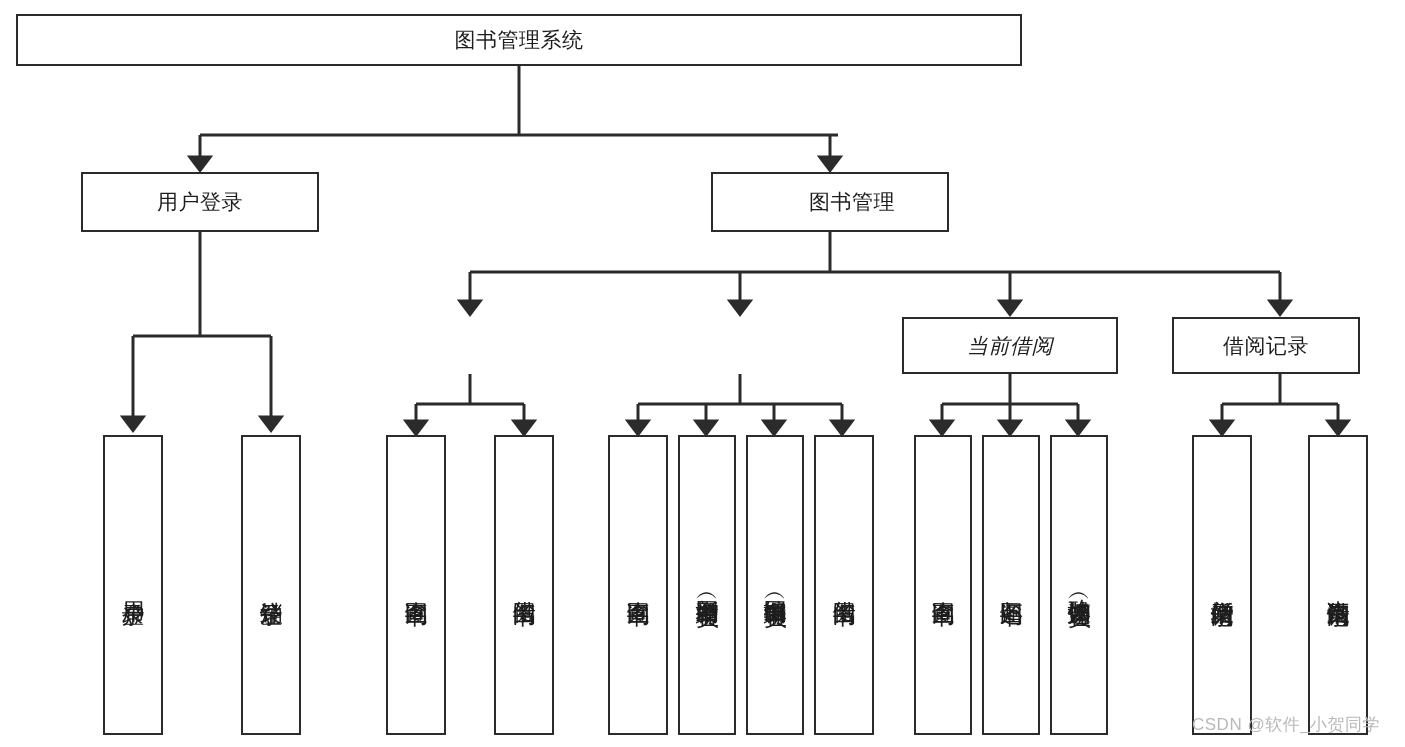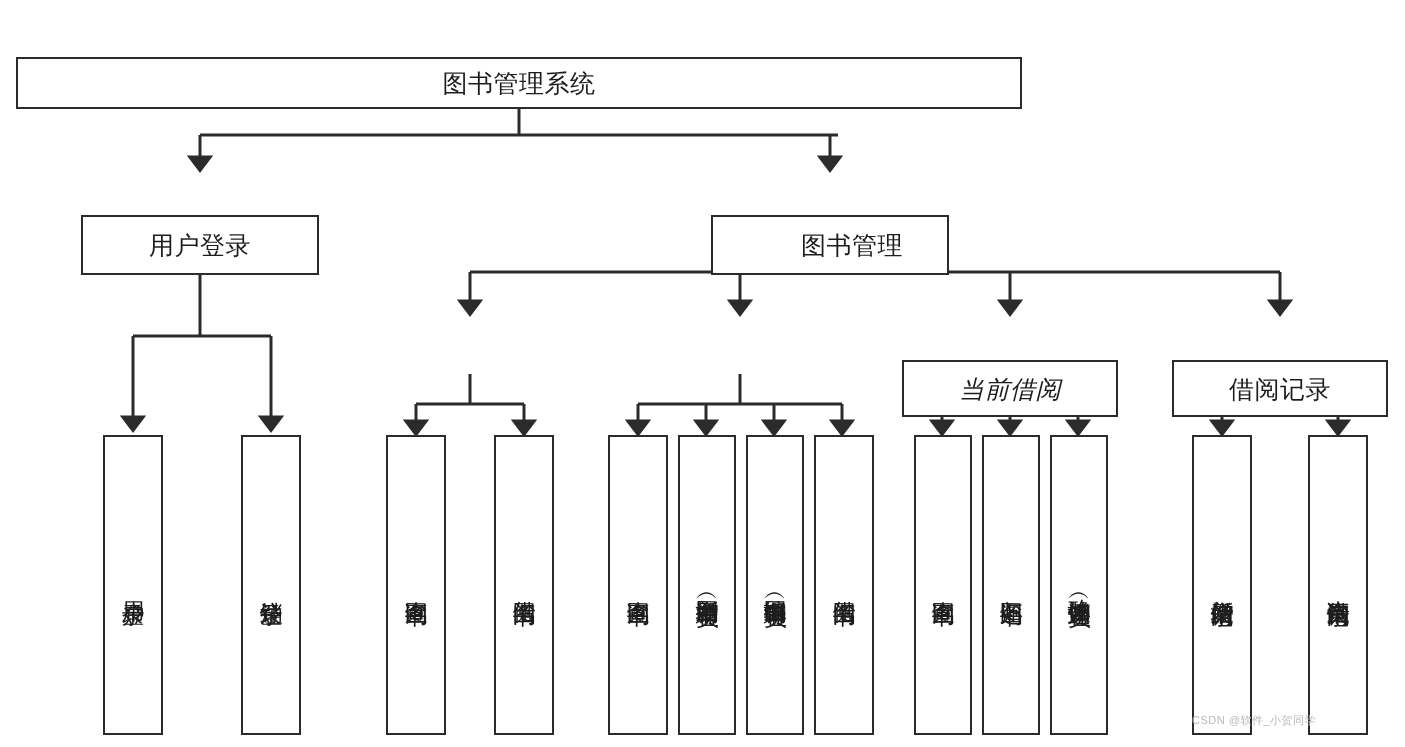--- a/index.html
+++ b/index.html
@@ -30,44 +30,43 @@
     border: 2px solid #2b2b2b;
     background: #ffffff;
     color: #1d1d1d;
     display: flex;
     align-items: center;
     justify-content: center;
     text-align: center;
     z-index: 2;
   }
   .node.horiz {
-    font-size: 25px;
+    font-size: 21px;
     line-height: 1.2;
     letter-spacing: 0.5px;
-    margin-top: 43px;
   }
   .node.vert {
     writing-mode: vertical-rl;
     text-orientation: upright;
     font-size: 23px;
     line-height: 1.28;
     letter-spacing: 1px;
     padding: 6px 0;
     align-items: center;
     justify-content: center;
   }
   .node.vert .vtext {
     writing-mode: vertical-rl;
     text-orientation: upright;
     display: block;
     max-height: 100%;
   }
   .watermark {
     position: absolute;
-    font-size: 11px;
+    font-size: 17px;
     color: #b9b9b9;
     letter-spacing: 0.5px;
     white-space: nowrap;
     z-index: 3;
     pointer-events: none;
   }
 </style>
 </head>
 <body>
 
@@ -137,21 +136,21 @@
   <div class="node horiz" style="left:711px; top:172px; width:238px; height:60px;padding-left:44px;">
     <span>图书管理</span>
   </div>
 
 
 
   <div class="node horiz" style="left:902px; top:317px; width:216px; height:57px;font-style:italic;">
     <span>当前借阅</span>
   </div>
 
-  <div class="node horiz" style="left:1172px; top:317px; width:216px; height:57px;">
+  <div class="node horiz" style="left:1172px; top:317px; width:188px; height:57px;">
     <span>借阅记录</span>
   </div>
 
   <div class="node vert" style="left:103px; top:435px; width:60px; height:300px;">
     <span class="vtext">用户登录</span>
   </div>
 
   <div class="node vert" style="left:241px; top:435px; width:60px; height:300px;">
     <span class="vtext">注销登录</span>
   </div>

